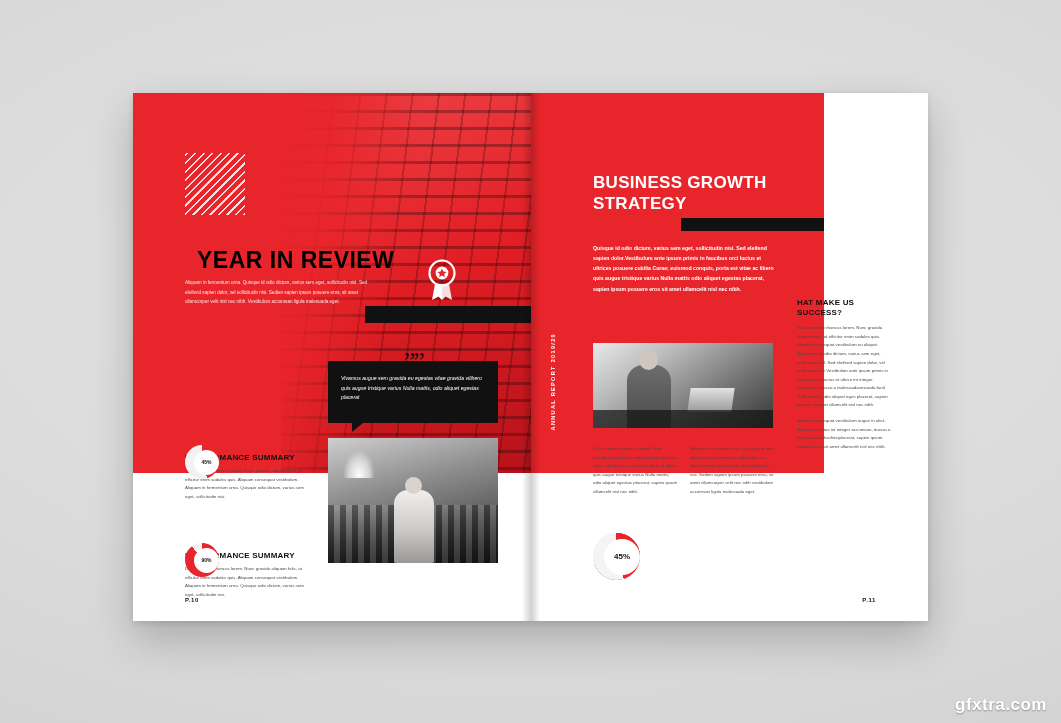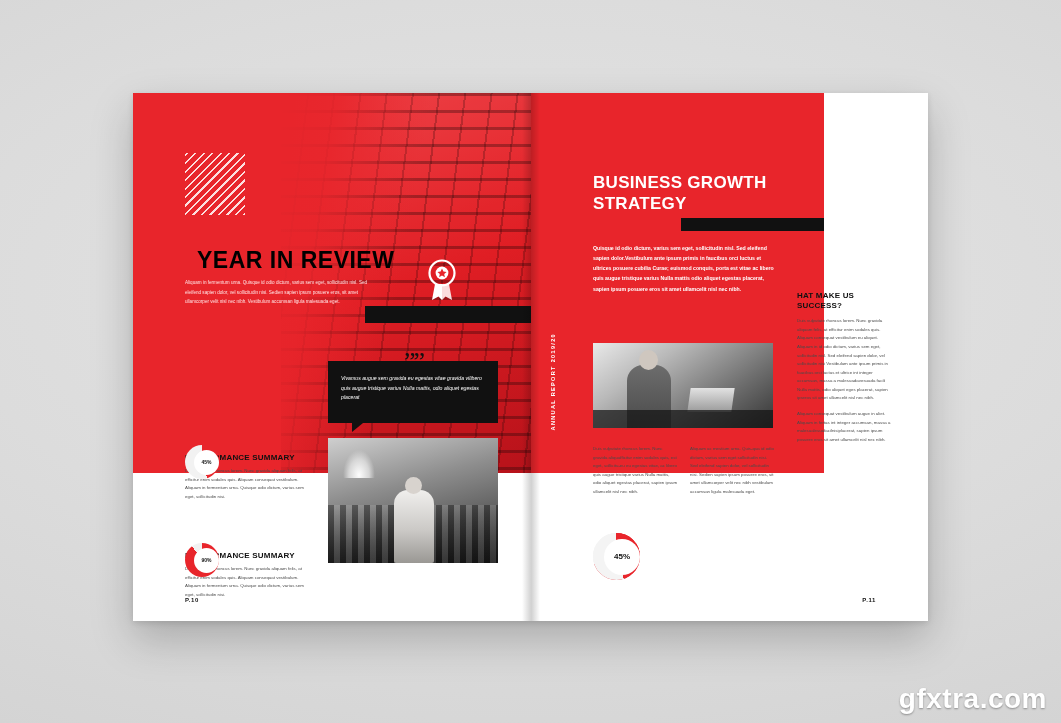--- a/index.html
+++ b/index.html
@@ -187,30 +187,30 @@
     display:flex;gap:12px;
   }
   .cols .col{width:85px;font-size:4.4px;line-height:1.95;color:#4a4a4a;}
   .donuts{
     position:absolute;left:62px;top:440px;width:190px;
     display:flex;gap:20px;
   }
   .ring.b{width:47px;height:47px;font-size:8px;}
 
   .r-side{
-    position:absolute;left:266px;top:198px;width:96px;
+    position:absolute;left:266px;top:205px;width:96px;
   }
   .r-side h3{
     margin:0;font-size:8px;font-weight:bold;color:#111;line-height:1.2;letter-spacing:.2px;
   }
   .r-side p{margin:7px 0 0 0;font-size:4.4px;line-height:1.95;color:#4a4a4a;}
 
   .watermark{
     position:absolute;right:14px;bottom:8px;
-    font-size:28px;font-weight:bold;color:#fff;
+    font-size:17px;font-weight:bold;color:#fff;
     text-shadow:0 1px 2px rgba(0,0,0,.35);
     letter-spacing:.5px;
   }
 </style>
 </head>
 <body>
 
 <div class="bg"></div>
 
 <div class="side-label left">PAGE CATEGORY</div>

